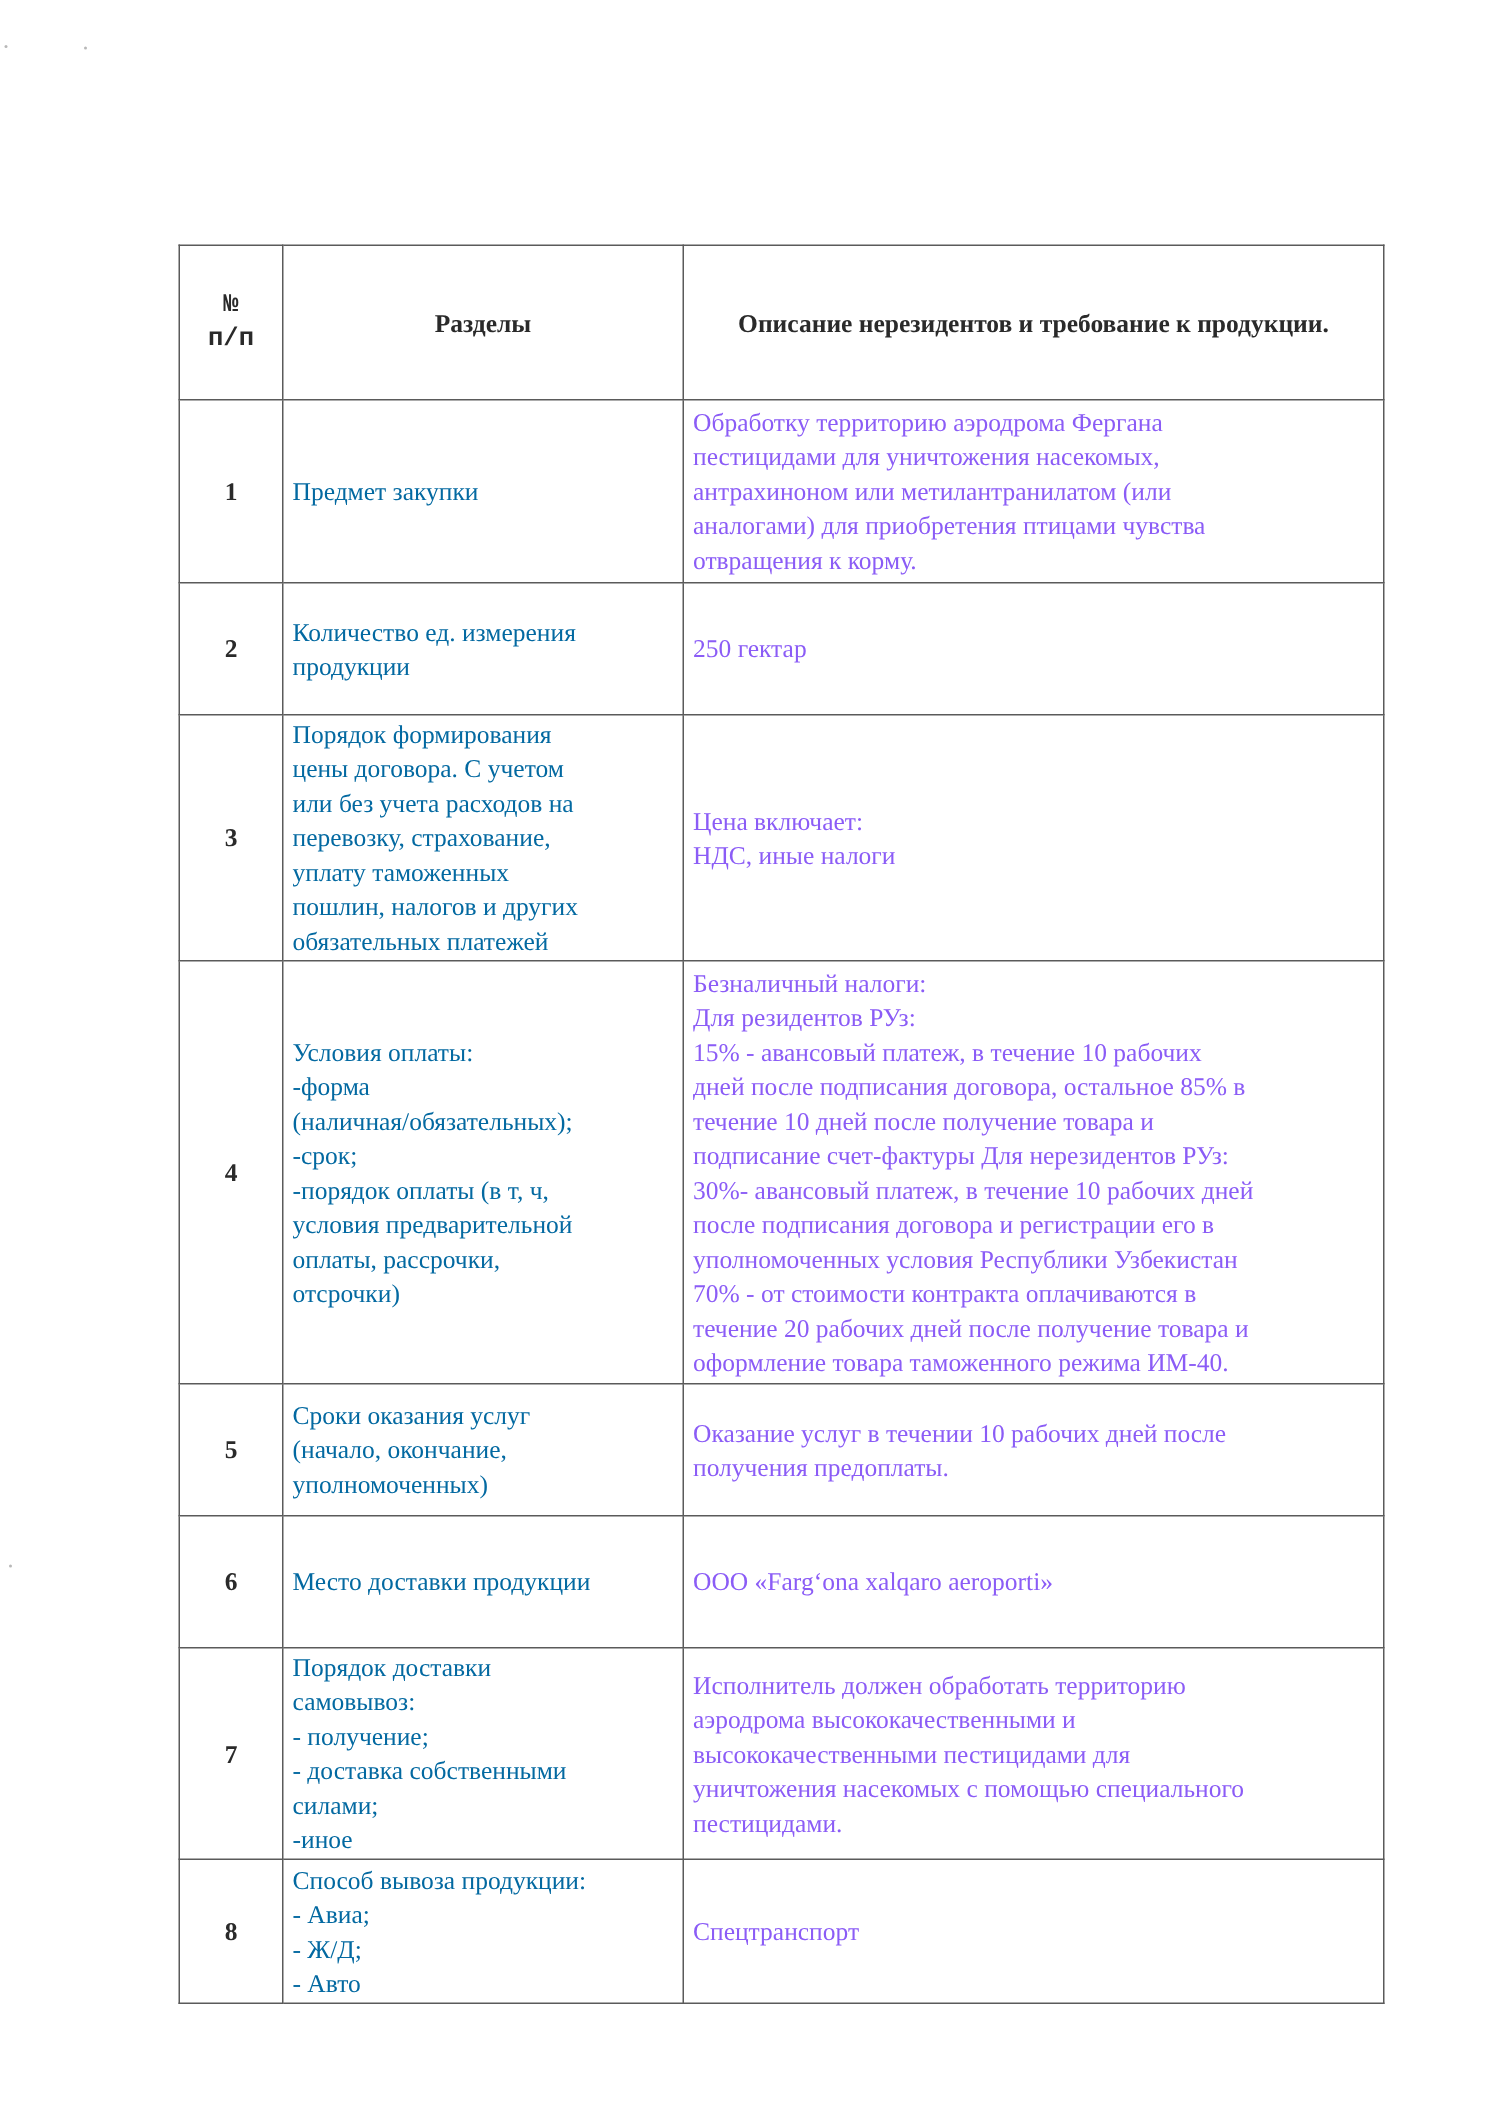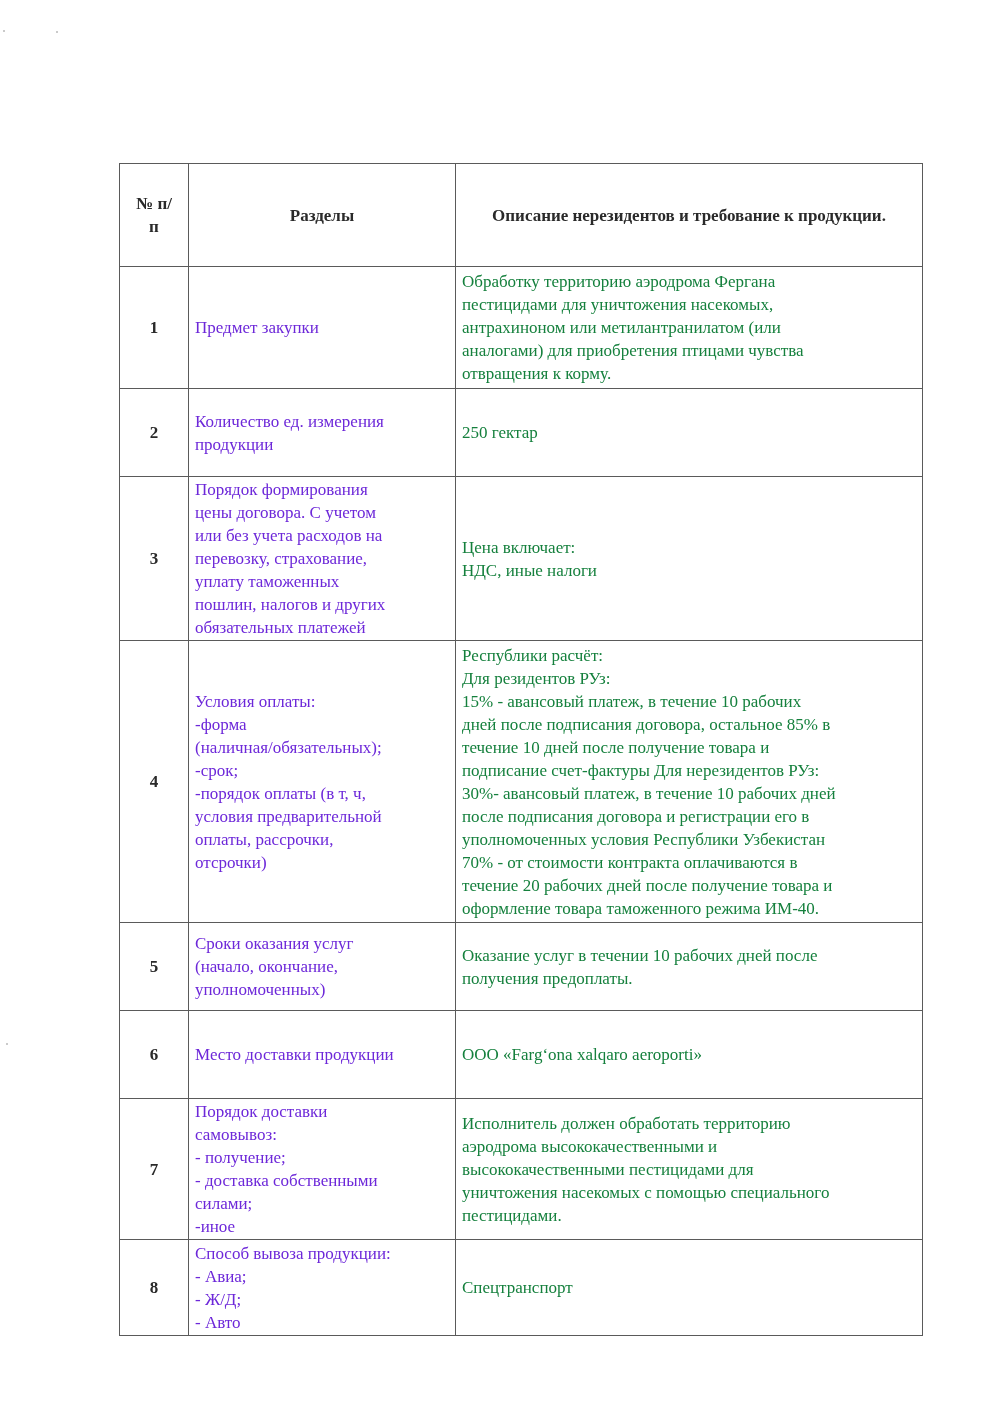--- a/index.html
+++ b/index.html
@@ -40,40 +40,40 @@
     table.spec th {
       font-weight: bold;
       color: #2a2a2a;
       text-align: center;
     }
     td.num {
       text-align: center;
       font-weight: bold;
       color: #2a2a2a;
     }
-    td.sec { color: #6d28d9; padding-left: 12px; }
-    td.desc { color: #15803d; padding-left: 10px; }
+    td.sec { color: #0369a1; padding-left: 12px; }
+    td.desc { color: #8b5cf6; padding-left: 10px; }
     .line { display: block; }
   </style>
 </head>
 <body>
 
 <div class="speck" style="left:3px;top:30px;"></div>
 <div class="speck" style="left:56px;top:31px;"></div>
 <div class="speck" style="left:6px;top:1043px;"></div>
 
 <table class="spec">
   <colgroup>
     <col style="width:69px">
     <col style="width:267px">
     <col style="width:467px">
   </colgroup>
   <thead>
     <tr style="height:103px">
-      <th><span style="display:inline-block;width:36px;">№ п/п</span></th>
+      <th><span style="display:inline-block;width:36px;font-family:Liberation Mono, monospace;">№ п/п</span></th>
       <th>Разделы</th>
       <th style="padding:0 30px;">Описание нерезидентов и требование к продукции.</th>
     </tr>
   </thead>
   <tbody id="rows">
       <tr style="height: 122px;">
         <td class="num">1</td>
         <td class="sec">
           <span class="line">Предмет закупки</span>
         </td>
@@ -117,21 +117,21 @@
           <span class="line">Условия оплаты:</span>
           <span class="line">-форма</span>
           <span class="line">(наличная/обязательных);</span>
           <span class="line">-срок;</span>
           <span class="line">-порядок оплаты (в т, ч,</span>
           <span class="line">условия предварительной</span>
           <span class="line">оплаты, рассрочки,</span>
           <span class="line">отсрочки)</span>
         </td>
         <td class="desc">
-          <span class="line">Республики расчёт:</span>
+          <span class="line">Безналичный налоги:</span>
           <span class="line">Для резидентов РУз:</span>
           <span class="line">15% - авансовый платеж, в течение 10 рабочих</span>
           <span class="line">дней после подписания договора, остальное 85% в</span>
           <span class="line">течение 10 дней после получение товара и</span>
           <span class="line">подписание счет-фактуры Для нерезидентов РУз:</span>
           <span class="line">30%- авансовый платеж, в течение 10 рабочих дней</span>
           <span class="line">после подписания договора и регистрации его в</span>
           <span class="line">уполномоченных условия Республики Узбекистан</span>
           <span class="line">70% - от стоимости контракта оплачиваются в</span>
           <span class="line">течение 20 рабочих дней после получение товара и</span>

